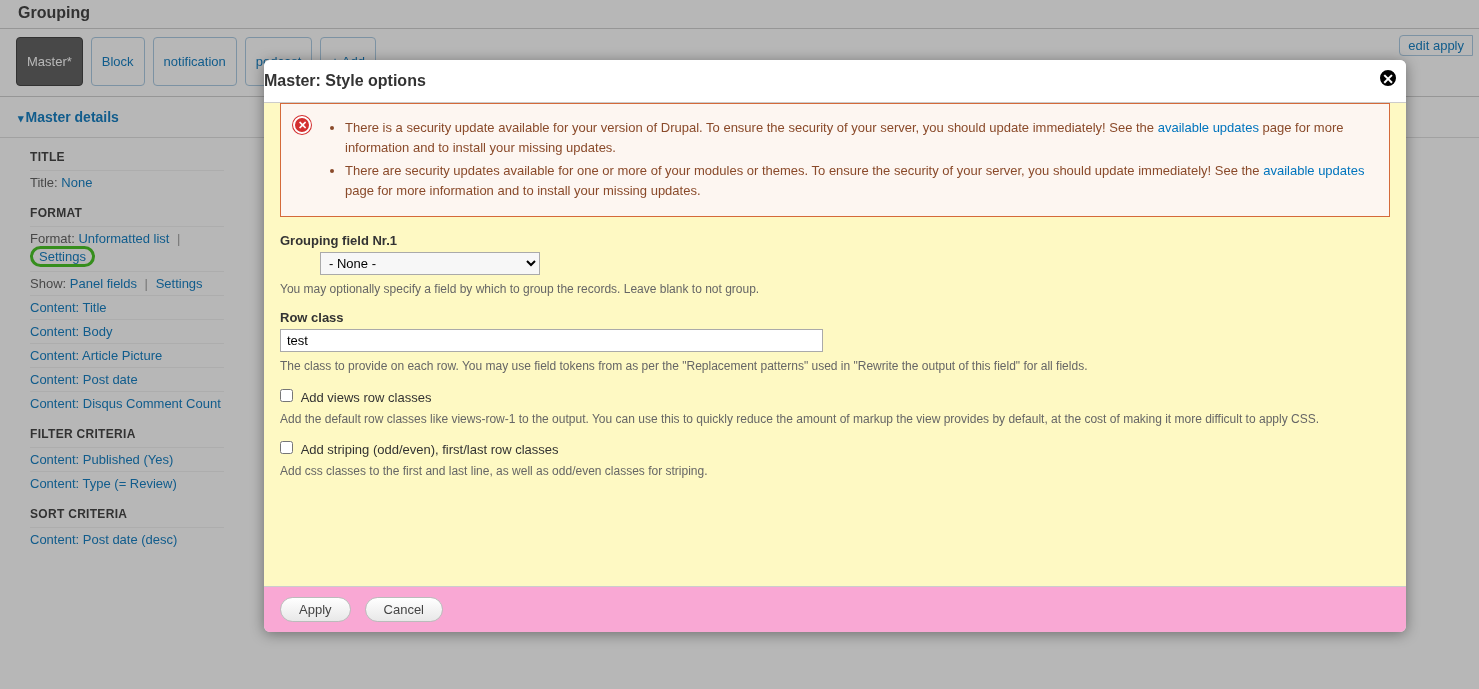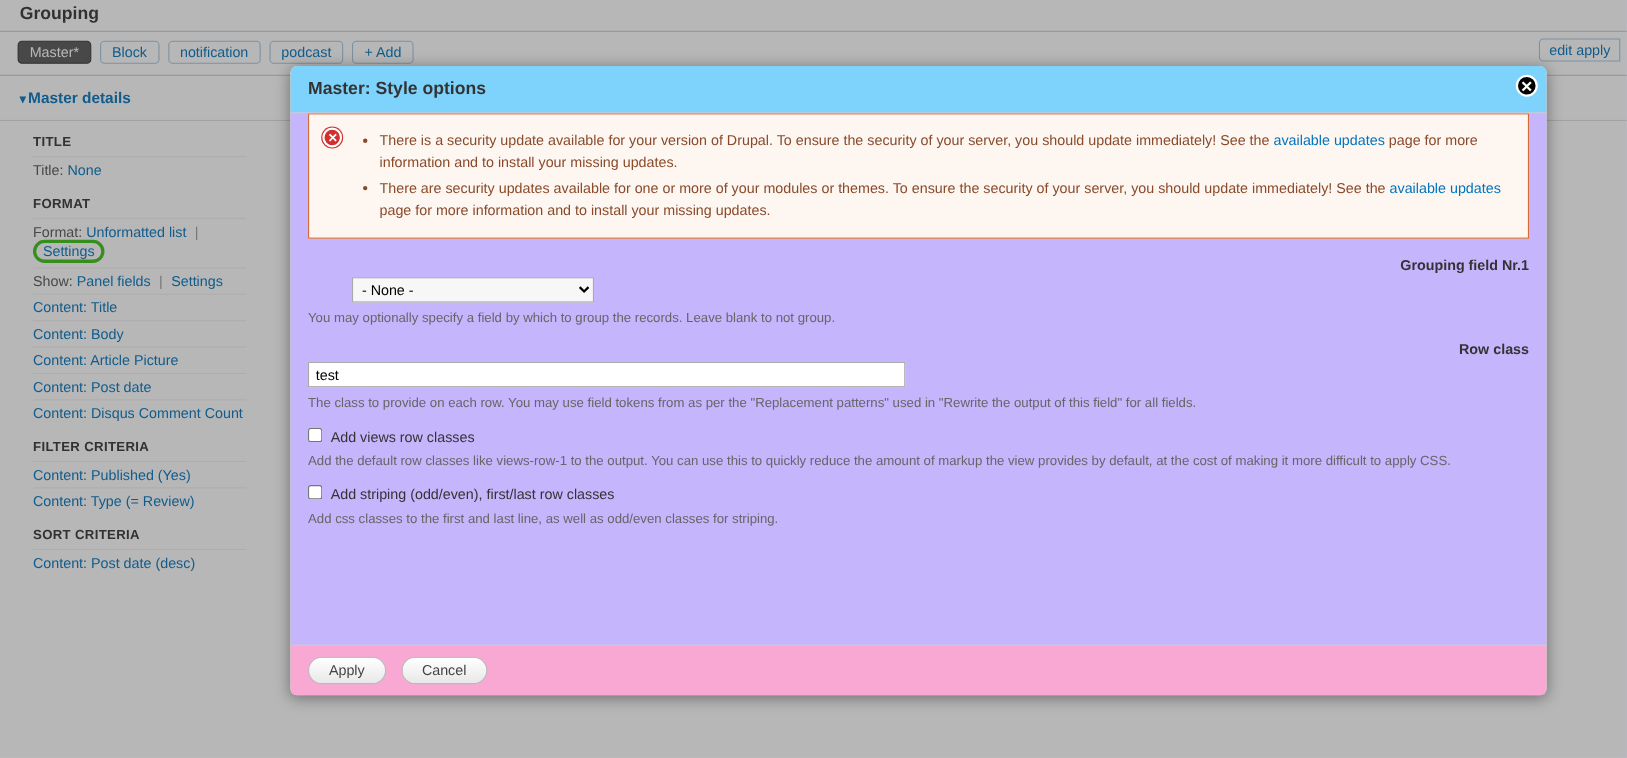--- a/index.html
+++ b/index.html
@@ -30,21 +30,21 @@
   display: flex;
   align-items: center;
   gap: 8px;
   border-bottom: 1px solid #ccc;
   position: relative;
 }
 .tab-pill {
   border: 1px solid #a5c6e0;
   background: #fff;
   color: #0074bd;
-  padding: 2px 10px;
+  padding: 16px 10px;
   border-radius: 4px;
   font-size: 13px;
   cursor: pointer;
 }
 .tab-pill.active {
   background: #555;
   border-color: #333;
   color: #fff;
 }
 .tab-add {
@@ -115,22 +115,22 @@
   width: 1142px;
   height: 572px;
   background: #eaeaea;
   border-radius: 6px;
   box-shadow: 0 2px 14px rgba(0,0,0,0.4);
   display: flex;
   flex-direction: column;
   overflow: hidden;
 }
 .modal-titlebar {
-  background: #7dd3fc;
-  padding: 12px 16px;
+  background: #ffffff;
+  padding: 12px 0;
   font-size: 16px;
   font-weight: bold;
   color: #333;
   position: relative;
 }
 .close-btn {
   position: absolute;
   right: 8px;
   top: 8px;
   width: 20px;
@@ -139,21 +139,21 @@
   background: #000;
   color: #fff;
   text-align: center;
   line-height: 18px;
   font-size: 14px;
   cursor: pointer;
   border: 2px solid #fff;
 }
 .modal-body {
   flex: 1;
-  background: #c4b5fd;
+  background: #fef9c3;
   padding: 0 16px 28px;
   overflow: auto;
   border-top: 1px solid #ccc;
   border-bottom: 1px solid #ccc;
 }
 .alert-box {
   border: 1px solid #d46a3a;
   background: #fdf6f1;
   margin: 0 0 16px;
   padding: 10px 12px 12px 46px;
@@ -188,21 +188,20 @@
   margin: 4px 0;
   line-height: 1.5;
 }
 .alert-box a { color: #0074bd; text-decoration: none; }
 .form-section { margin-top: 12px; }
 .form-label {
   font-weight: bold;
   font-size: 13px;
   margin-bottom: 4px;
   display: block;
-  text-align: right;
 }
 .form-select {
   width: 220px;
   padding: 2px 4px;
   font-size: 13px;
   border: 1px solid #aaa;
   background: #f7f7f7;
   margin-left: 40px;
 }
 .form-help {

